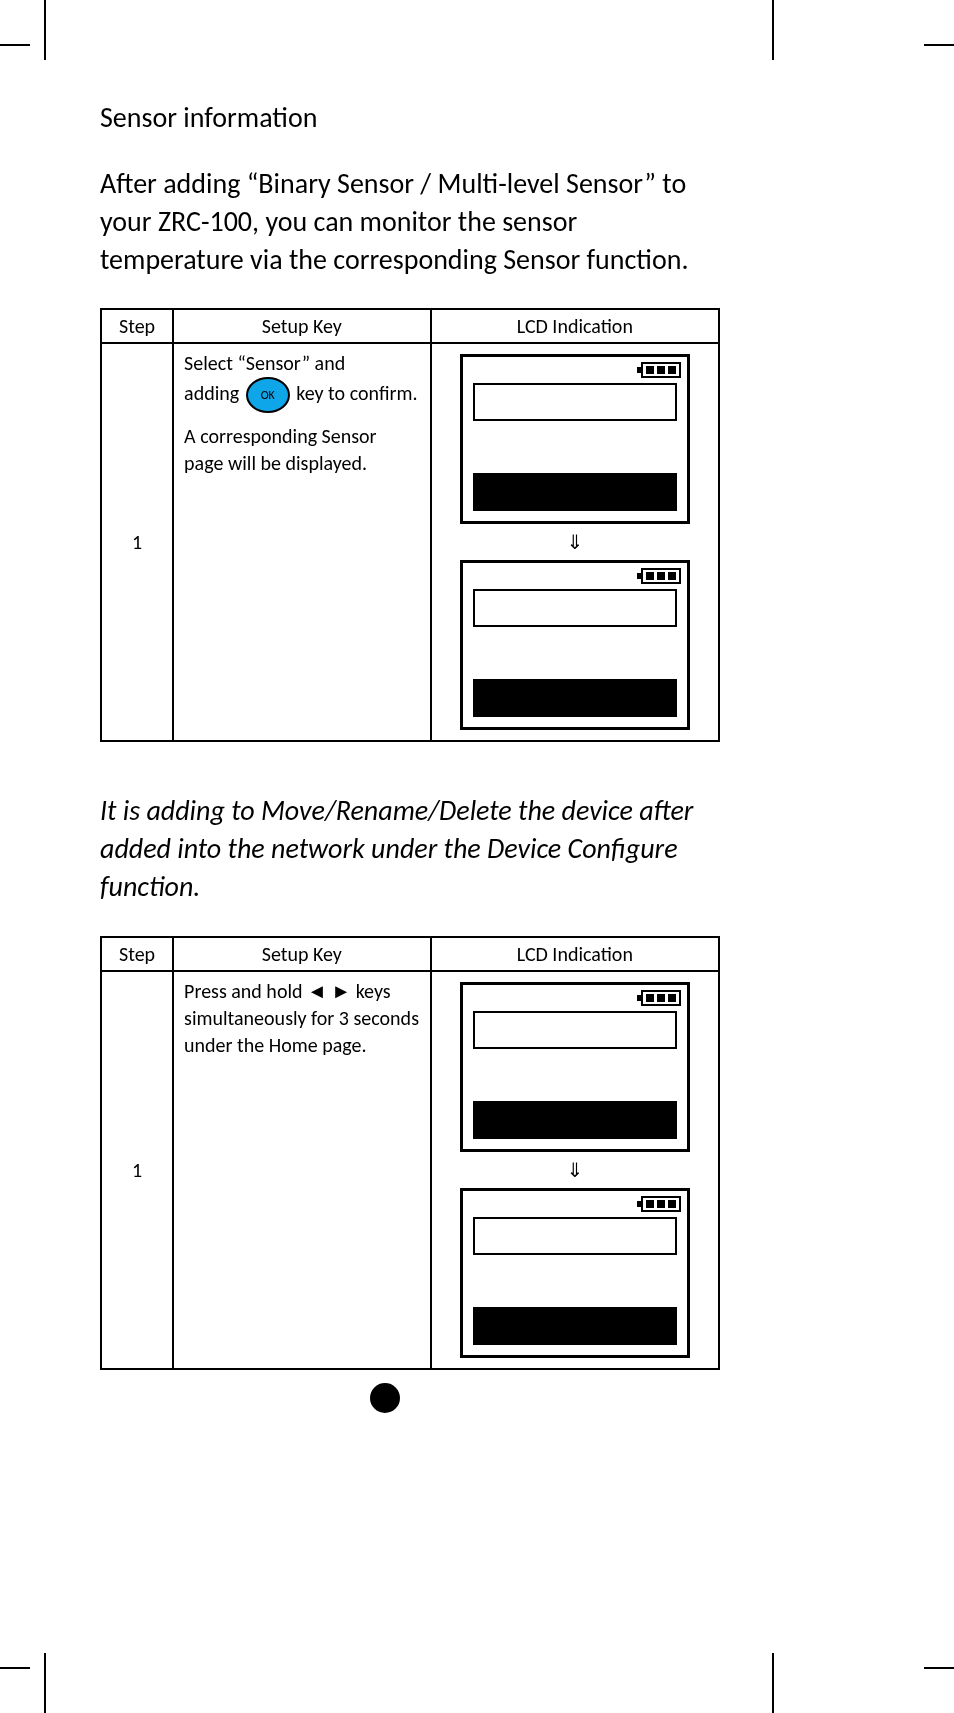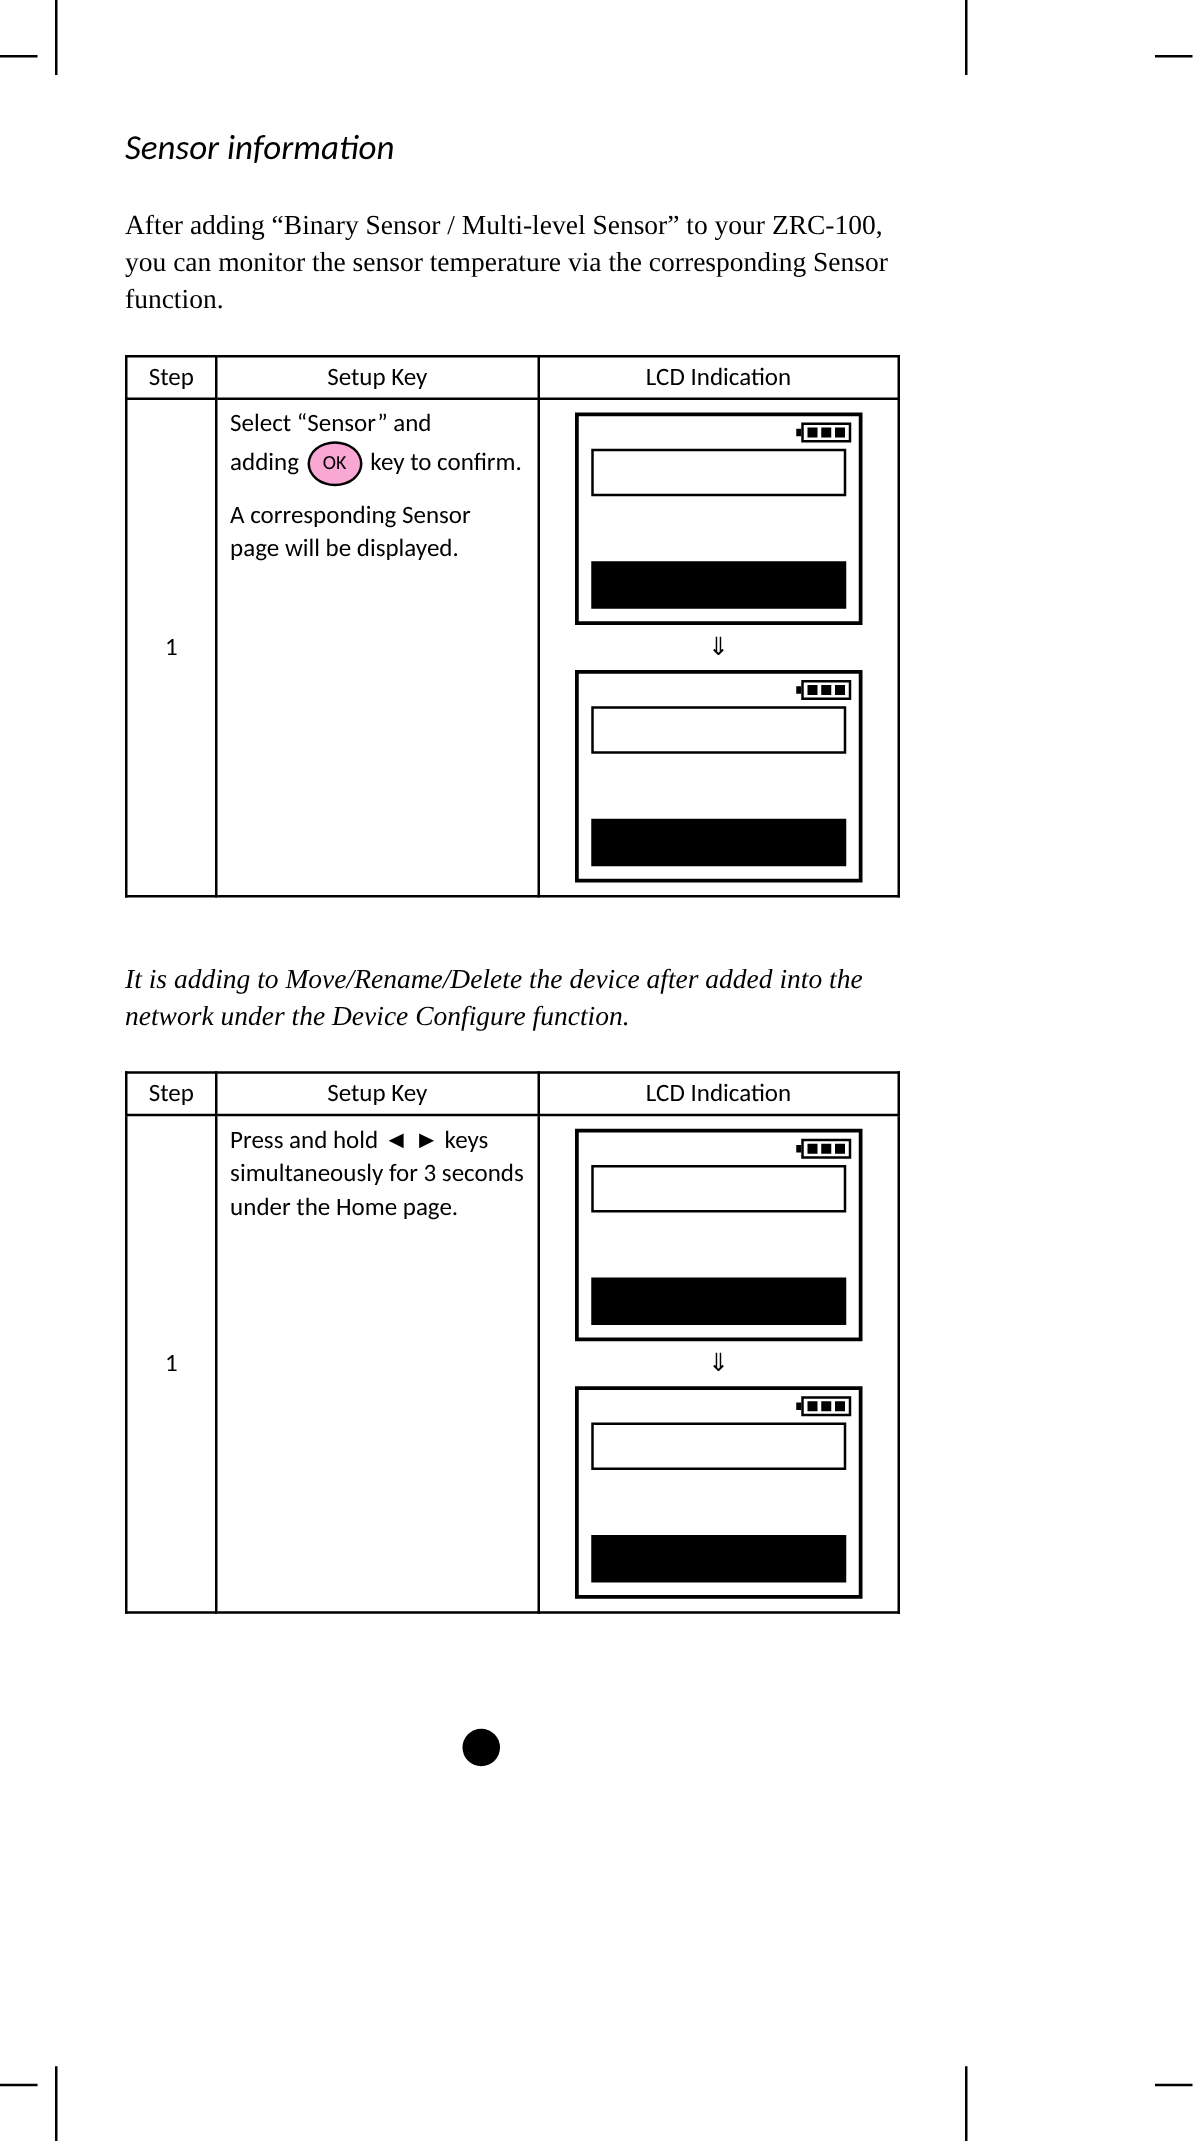--- a/index.html
+++ b/index.html
@@ -26,30 +26,28 @@
   .crop-tr-v { top: 0; right: 180px; width: 2px; height: 60px; }
   .crop-tr-h { top: 44px; right: 0; width: 30px; height: 2px; }
   .crop-bl-v { bottom: 0; left: 44px; width: 2px; height: 60px; }
   .crop-bl-h { bottom: 44px; left: 0; width: 30px; height: 2px; }
   .crop-br-v { bottom: 0; right: 180px; width: 2px; height: 60px; }
   .crop-br-h { bottom: 44px; right: 0; width: 30px; height: 2px; }
 
   .content { width: 620px; margin-left: 0; }
 
   h2.section-title {
-    font-style: italic;
     font-weight: 400;
     font-size: 28px;
     margin: 0 0 30px 0;
   }
   p.intro {
-    font-size: 22px;
+    font-size: 28px;
     line-height: 1.35;
     margin: 0 0 30px 0;
-    font-family: Liberation Serif, serif;
   }
   p.intro.italic { font-style: italic; }
 
   table.steps {
     border-collapse: collapse;
     width: 100%;
     margin: 0 0 50px 0;
   }
   table.steps th, table.steps td {
     border: 2px solid #000;
@@ -67,23 +65,23 @@
   table.steps td.lcd-col { width: 280px; text-align: center; vertical-align: middle; padding: 10px 6px; }
 
   .key-text { line-height: 1.35; }
   .ok-btn {
     display: inline-block;
     vertical-align: middle;
     width: 44px; height: 36px;
     border: 2px solid #000;
     border-radius: 50%;
     text-align: center;
-    font-size: 16px;
+    font-size: 12px;
     line-height: 32px;
-    background: #f9a8d4;
+    background: #0ea5e9;
     margin: 0 2px;
   }
 
   .lcd-stack { display: flex; flex-direction: column; align-items: center; gap: 8px; }
   .lcd {
     width: 230px;
     height: 170px;
     border: 3px solid #000;
     position: relative;
     background: #fff;

